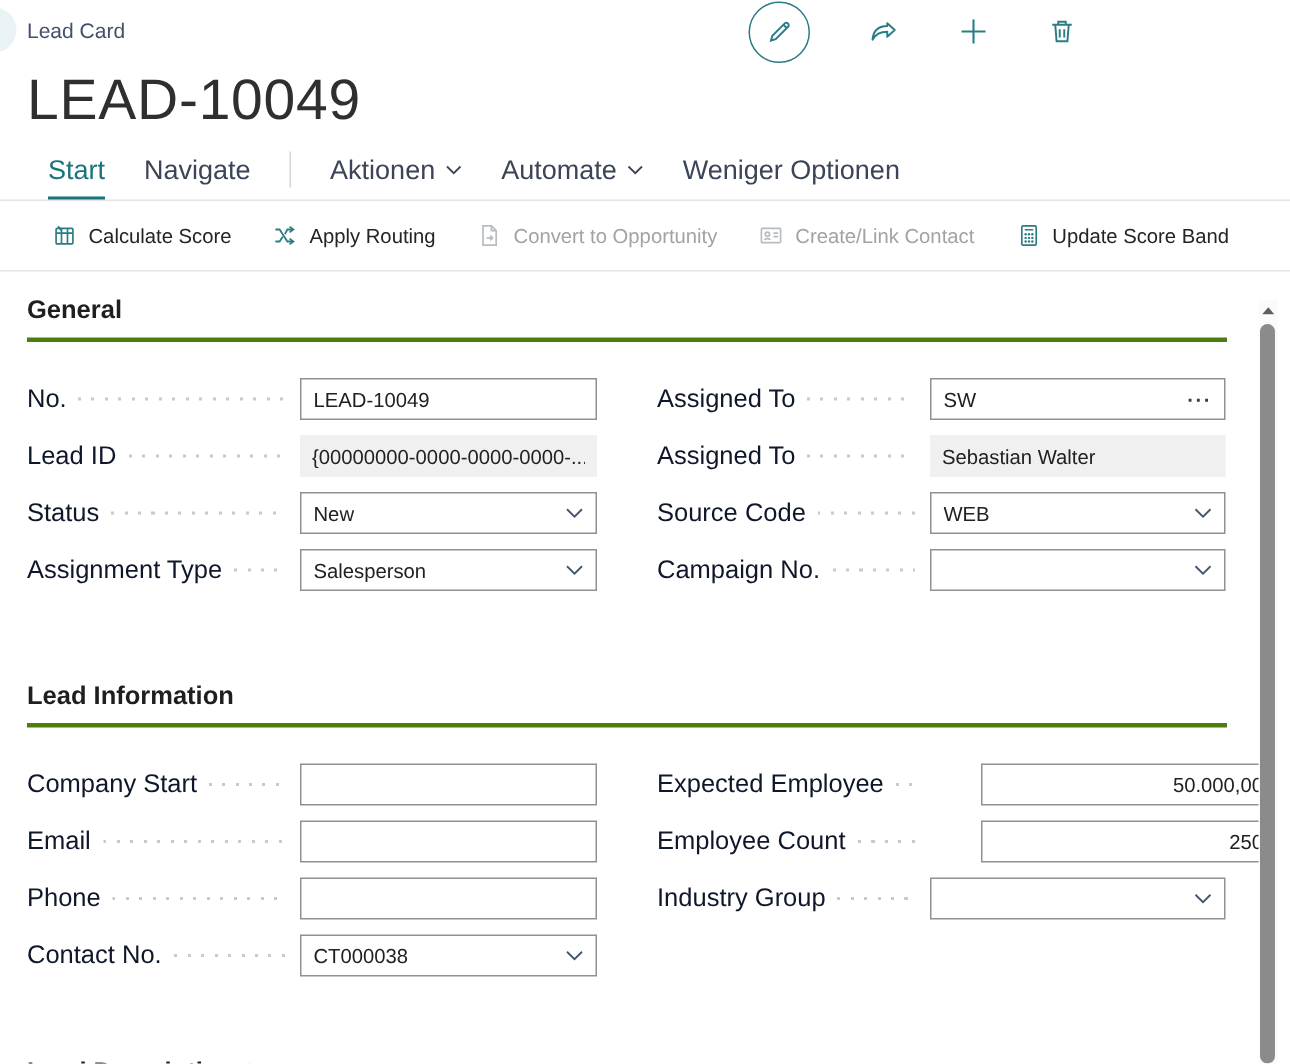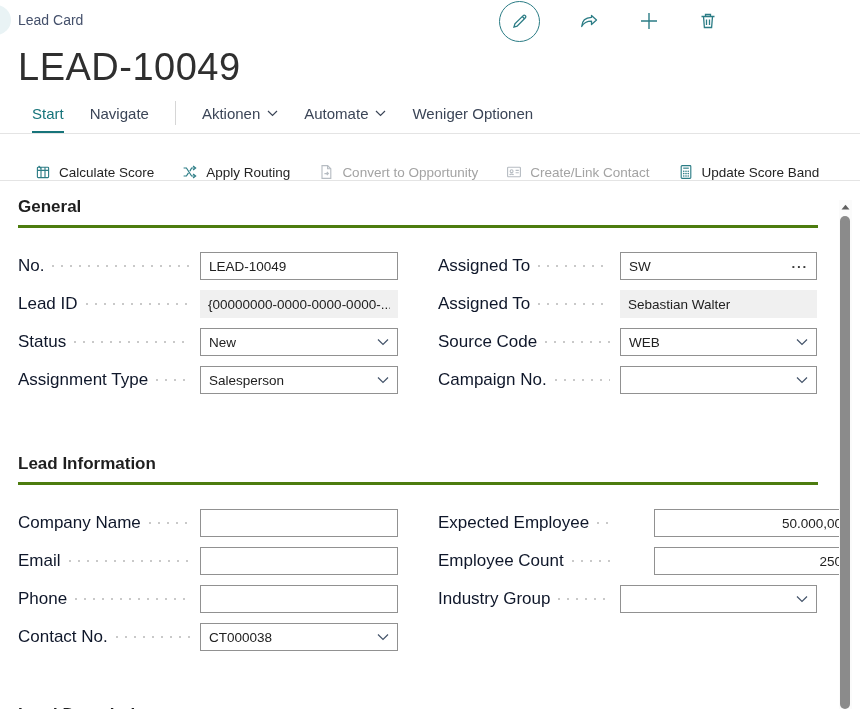--- a/index.html
+++ b/index.html
@@ -37,33 +37,33 @@
 
   
   .page-title {
     margin: 6px 0 4px 18px;
     font-size: 38px; font-weight: 300; letter-spacing: .5px; color: #2f2f2f;
   }
 
   
   .menubar {
     display: flex; align-items: center; gap: 26px;
-    margin-left: 32px; height: 40px; font-size: 15px; color: #3b4557;
+    margin-left: 32px; height: 40px; font-size: 18px; color: #3b4557;
     border-bottom: 0;
   }
   .menubar-wrap { border-bottom: 1px solid #e4e4e4; margin-top: 2px; }
   .tab, .menu-item { display: inline-flex; align-items: center; gap: 7px;
     height: 100%; cursor: pointer; }
   .tab.active { color: #17747a; border-bottom: 2px solid #17747a; padding-top: 2px; }
   .vdiv { width: 1px; height: 24px; background: #d6d6d6; }
   .chev svg { display: block; }
 
   
   .actionbar {
-    display: flex; align-items: flex-end; gap: 28px;
+    display: flex; align-items: center; gap: 28px;
     margin-left: 35px; height: 46px; font-size: 13.5px;
     border-bottom: 0;
   }
   .actionbar-wrap { border-bottom: 1px solid #e4e4e4; }
   .action { display: inline-flex; align-items: center; gap: 8px;
     background: none; border: none; font: inherit; color: #242424; cursor: pointer; padding: 0; }
   .action .aicon { color: #2b7c85; display: flex; }
   .action.disabled { color: #a3a3a3; cursor: default; }
   .action.disabled .aicon { color: #b6bcc2; }
   .action svg { display: block; }
@@ -361,21 +361,21 @@
         </div>
       </div>
     </section>
 
     <section class="sec2">
       <h2 class="section-title">Lead Information</h2>
       <div class="columns">
         <div class="col">
           <div class="field-row">
             <div class="lbl">
-                <span>Company Name</span>
+                <span>Company Start</span>
                 <span class="leader"></span>
               </div>
             <input class="ctl" value="" style="">
           </div>
           <div class="field-row">
             <div class="lbl">
                 <span>Email</span>
                 <span class="leader"></span>
               </div>
             <input class="ctl" value="" style="">

